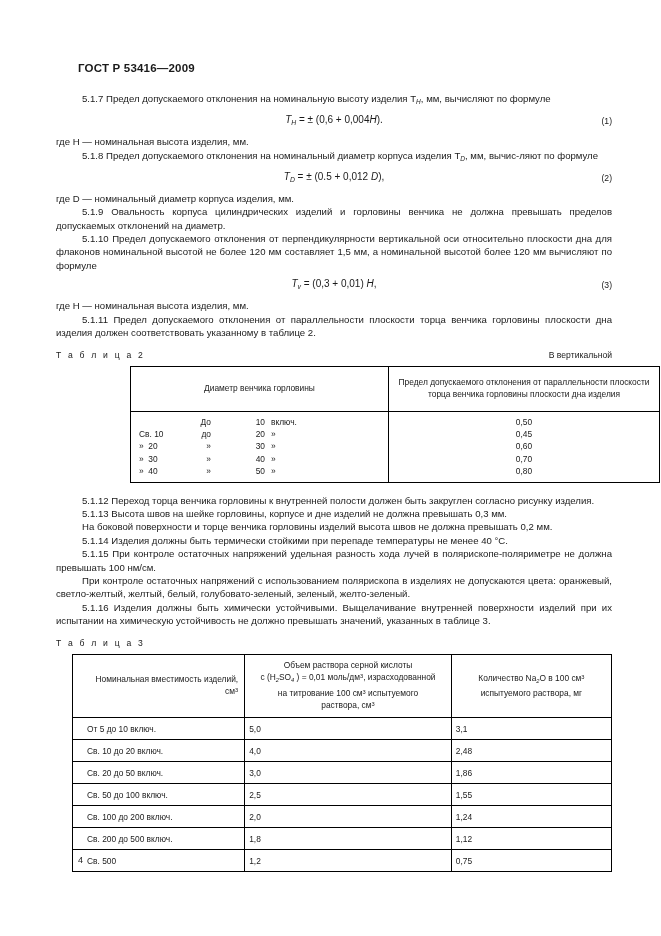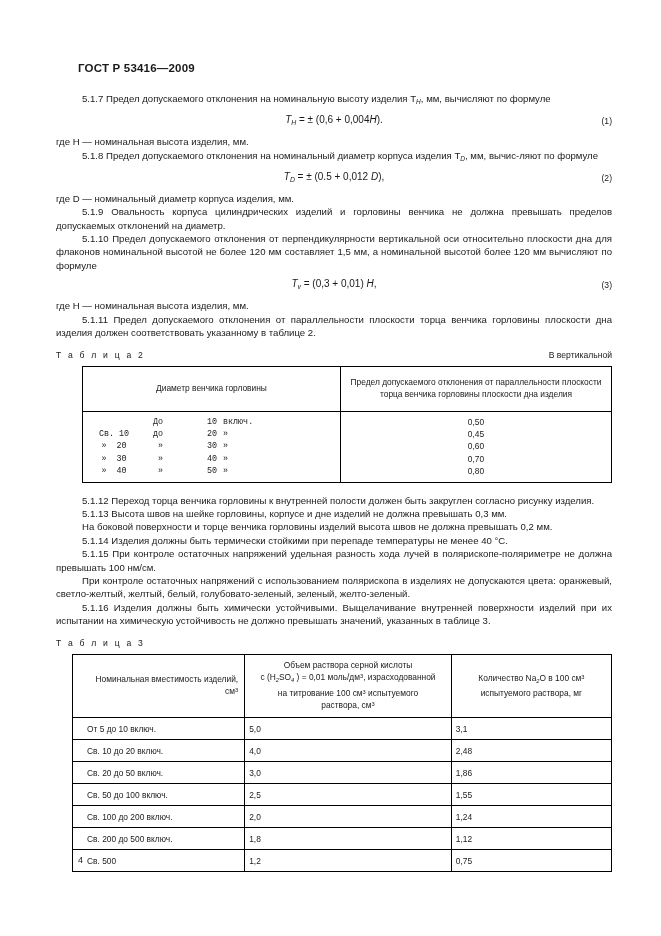--- a/index.html
+++ b/index.html
@@ -112,20 +112,21 @@
     text-align: center;
     line-height: 11.5px;
     padding: 5px 6px;
   }
   .t2wrap {
     margin-left: 26px;
     width: 530px;
   }
   table.t2 {
     width: 530px;
+    margin-left: 48px;
   }
   table.t2 thead td.c1 { width: 245px; height: 34px;}
   table.t2 tbody td {
     border: none;
     padding: 0;
   }
   table.t2 tbody td.body-left {
     border-left: 1px solid #000;
     border-right: 1px solid #000;
     border-bottom: 1px solid #000;
@@ -143,24 +144,23 @@
     list-style: none;
     margin: 0;
     padding: 0 0 0 0;
   }
   .rng-list li {
     line-height: 12.4px;
     font-size: 8.4px;
     display: grid;
     grid-template-columns: 46px 26px 26px 28px 60px;
     padding-left: 8px;
-    font-family: Liberation Mono, monospace;
   }
   .rng-list li span { white-space: pre; }
-  .rng-list li .a { text-align: center; }
+  .rng-list li .a { text-align: left; }
   .rng-list li .b { text-align: right; }
   .rng-list li .c { text-align: center; }
   .rng-list li .d { text-align: right; }
   .rng-list li .e { text-align: left; padding-left: 6px;}
   .val-list {
     list-style: none;
     margin: 0;
     padding: 0;
   }
   .val-list li {

